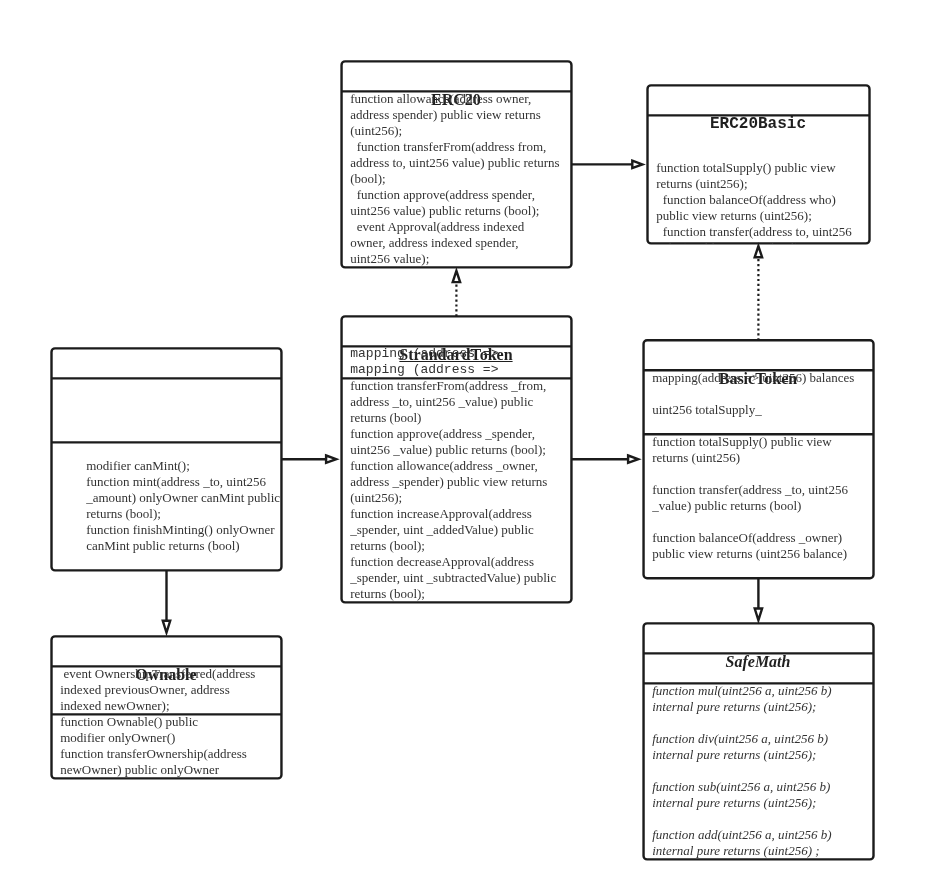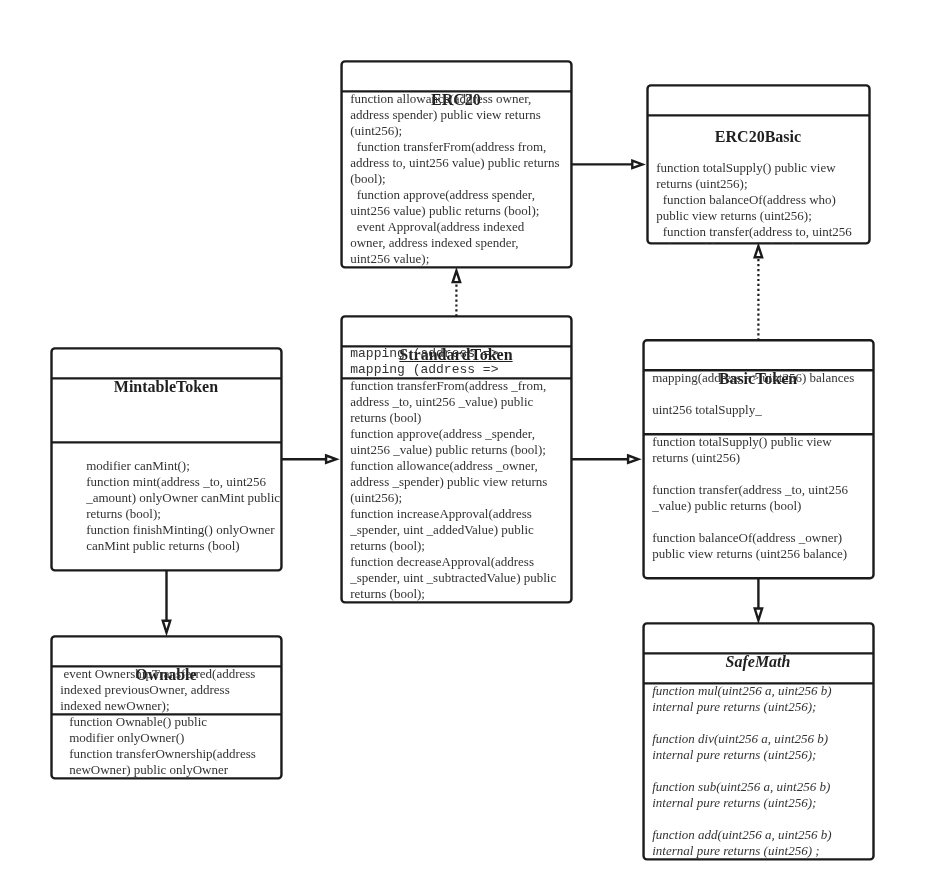--- a/index.html
+++ b/index.html
@@ -105,29 +105,28 @@
 
   <div class="uml-class" style="left:339.85px; top:59.70px; width:232.30px; height:208.40px;">
     <div class="uml-title" style="left:1.20px; top:1.20px; width:229.90px; line-height:30.00px;">ERC20</div>
     <div class="uml-compartment" style="left:10.40px; top:31.20px; width:210.30px; height:176.00px;">function allowance(address owner, address spender) public view returns (uint256);
   function transferFrom(address from, address to, uint256 value) public returns (bool);
   function approve(address spender, uint256 value) public returns (bool);
   event Approval(address indexed owner, address indexed spender, uint256 value);</div>
   </div>
 
   <div class="uml-class" style="left:645.80px; top:83.70px; width:224.40px; height:160.40px;">
-    <div class="uml-title" style="left:1.20px; top:14px; width:222.00px; line-height:30.00px;">ERC20Basic</div>
+    <div class="uml-title" style="left:1.20px; top:1px; width:222.00px; line-height:30.00px;font-family:Liberation Mono, monospace;">ERC20Basic</div>
     <div class="uml-compartment" style="left:10.40px; top:31.20px; width:203.00px; height:128.00px;margin-top:45px;">function totalSupply() public view returns (uint256);
   function balanceOf(address who) public view returns (uint256);
   function transfer(address to, uint256 value) public returns (bool);
   event Transfer(address indexed from, address indexed to, uint256 value);</div>
   </div>
 
   <div class="uml-class" style="left:49.80px; top:346.70px; width:232.35px; height:224.40px;">
-    <div class="uml-title" style="left:1.20px; top:1.20px; width:229.95px; line-height:30.00px;">MintableToken</div>
     <div class="uml-compartment" style="left:10.40px; top:95.20px; width:210.30px; height:128.00px;margin-left:26px;">
 modifier canMint();
 function mint(address _to, uint256 _amount) onlyOwner canMint public returns (bool);
 function finishMinting() onlyOwner canMint public returns (bool)
 </div>
   </div>
 
   <div class="uml-class" style="left:339.85px; top:314.70px; width:232.30px; height:288.40px;">
     <div class="uml-title" style="left:1.20px; top:1.20px; width:229.90px; line-height:30.00px;text-decoration:underline;">StrandardToken</div>
     <div class="uml-compartment" style="left:10.40px; top:31.20px; width:210.30px; height:32.00px;font-family:Liberation Mono, monospace;">mapping (address =&gt; mapping (address =&gt; uint256)) internal allowed</div>
@@ -148,21 +147,21 @@
 
 function transfer(address _to, uint256 _value) public returns (bool)
 
 function balanceOf(address _owner) public view returns (uint256 balance)
 </div>
   </div>
 
   <div class="uml-class" style="left:49.80px; top:634.70px; width:232.35px; height:144.40px;">
     <div class="uml-title" style="left:1.20px; top:1.20px; width:229.95px; line-height:30.00px;">Ownable</div>
     <div class="uml-compartment" style="left:10.40px; top:31.20px; width:210.30px; height:48.00px;"> event OwnershipTransferred(address indexed previousOwner, address indexed newOwner);</div>
-    <div class="uml-compartment" style="left:10.40px; top:79.20px; width:210.30px; height:64.00px;margin-left:9px;">function Ownable() public
+    <div class="uml-compartment" style="left:10.40px; top:79.20px; width:210.30px; height:64.00px;">function Ownable() public
 modifier onlyOwner()
 function transferOwnership(address newOwner) public onlyOwner</div>
   </div>
 
   <div class="uml-class abstract" style="left:641.85px; top:621.70px; width:252px; height:238.40px;">
     <div class="uml-title" style="left:1.20px; top:1.20px; width:229.95px; line-height:30.00px;">SafeMath</div>
     <div class="uml-compartment" style="left:10.40px; top:31.20px; width:210.30px; height:30.00px;"></div>
     <div class="uml-compartment" style="left:10.40px; top:61.20px; width:210.30px; height:176.00px;">function mul(uint256 a, uint256 b) internal pure returns (uint256);
 
 function div(uint256 a, uint256 b) internal pure returns (uint256);

